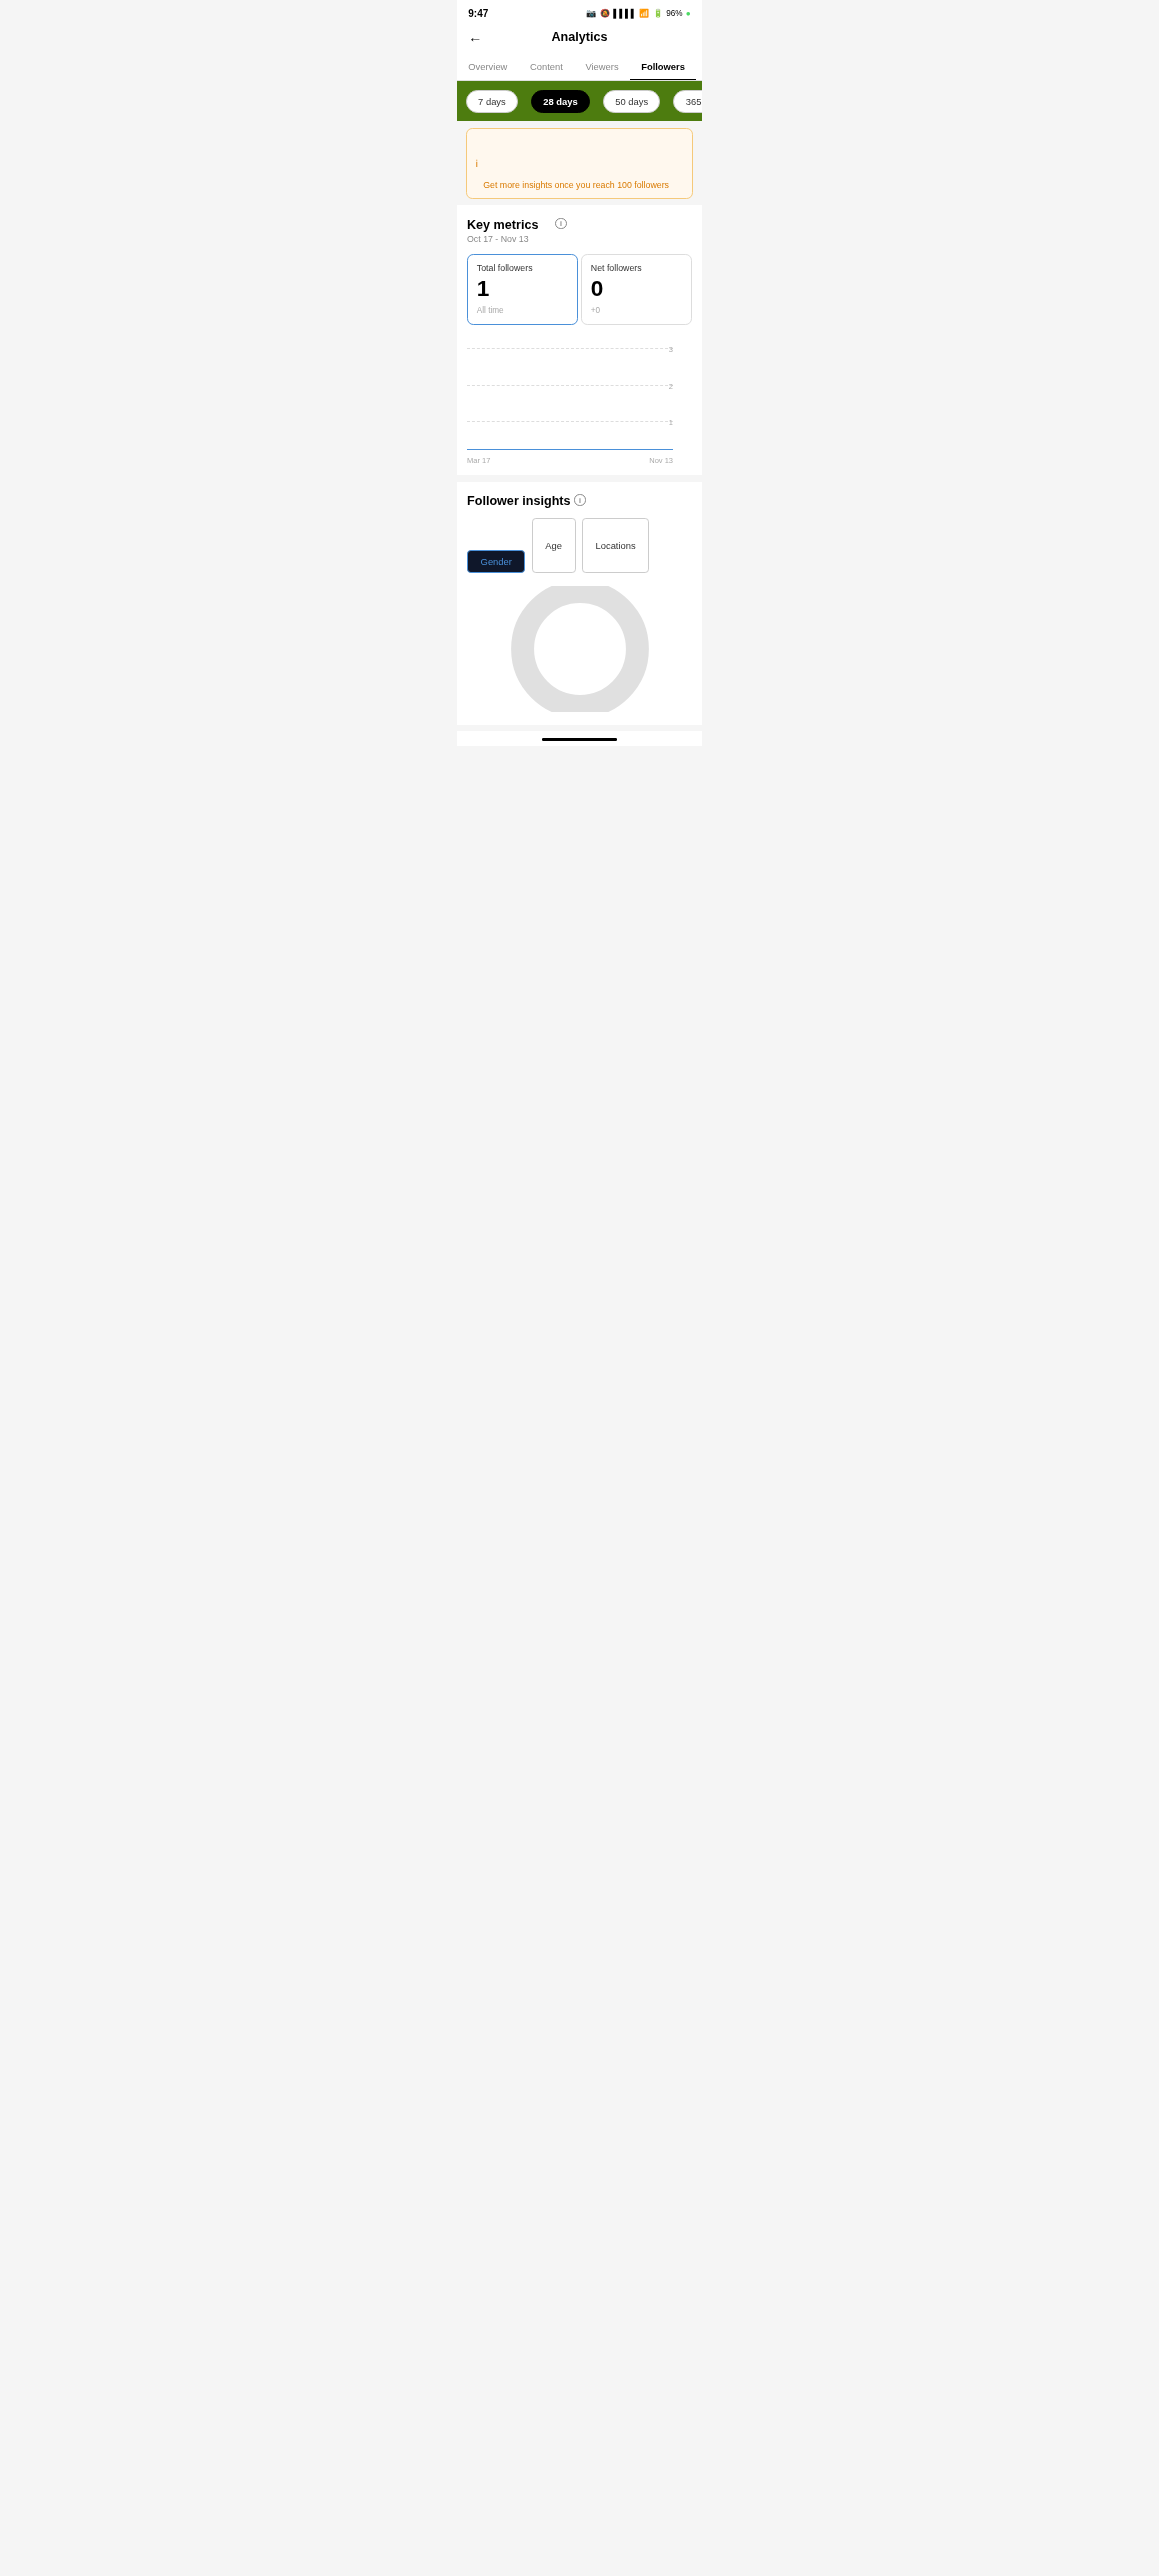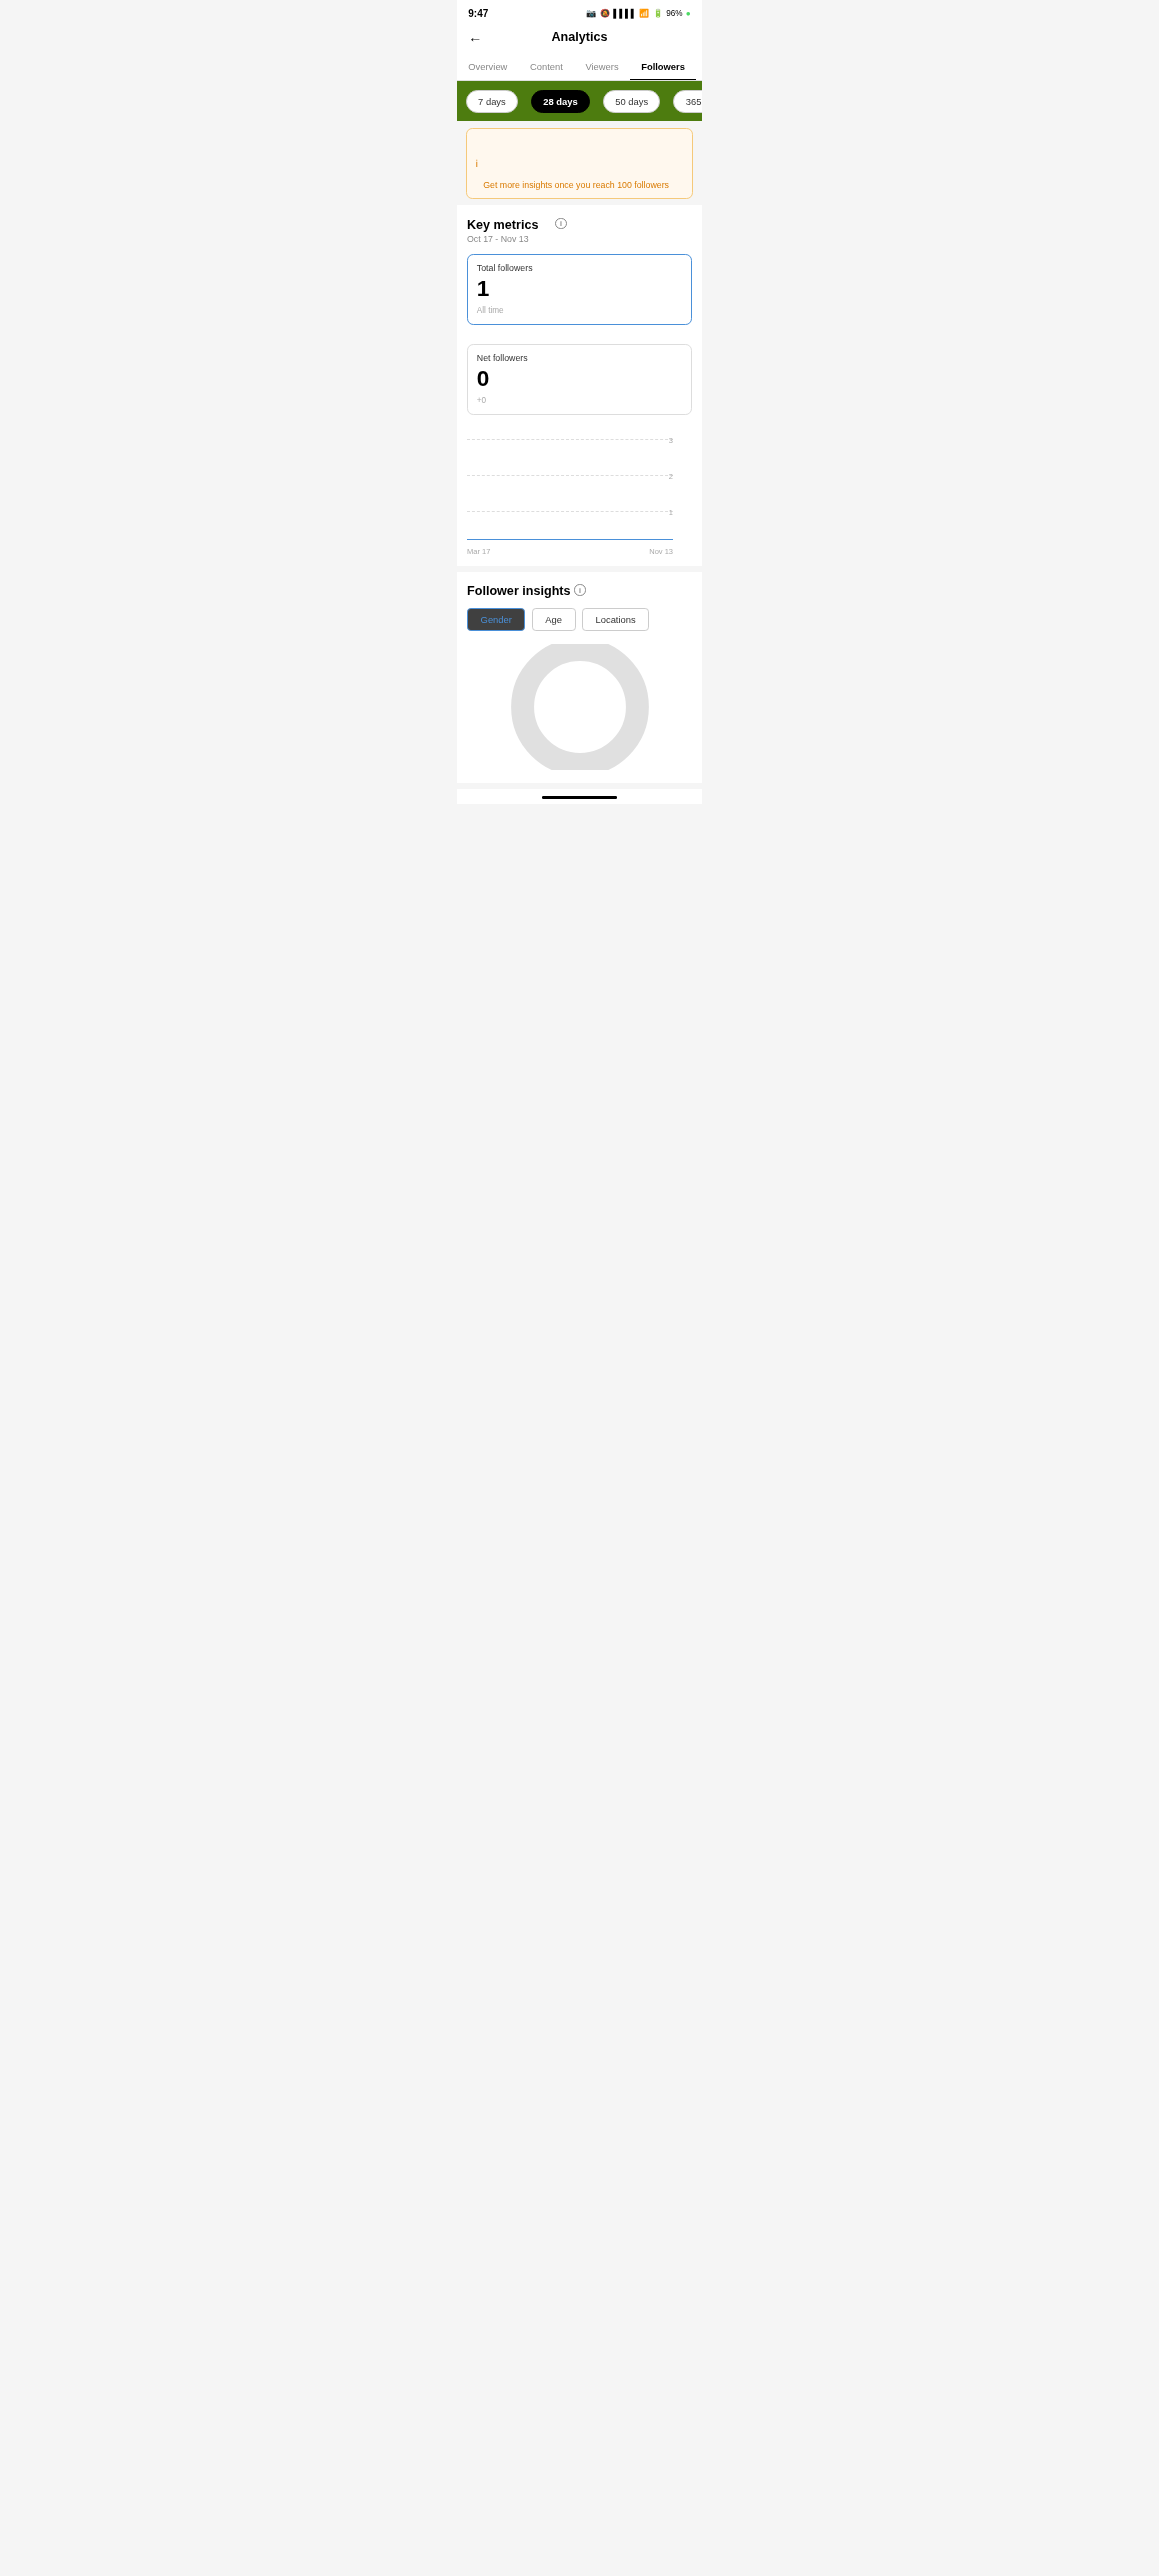--- a/index.html
+++ b/index.html
@@ -154,23 +154,22 @@
     .section-subtitle {
       font-size: 8.8px;
       color: #888;
       margin-top: 1.9px;
       margin-bottom: 10px;
     }
 
     
     .metrics-row {
       display: flex;
-      gap: 19px;
+      gap: 3px;
       margin-bottom: 12.6px;
-      flex-direction: column;
     }
     .metric-card {
       flex: 1;
       border: 0.9px solid #ddd;
       border-radius: 6.3px;
       padding: 8.8px 8.8px 8.8px;
     }
     .metric-card.selected {
       border-color: #4a90d9;
       border-width: 1.3px;
@@ -273,21 +272,22 @@
       border-radius: 3.8px;
       border: 0.9px solid #ccc;
       font-size: 9.4px;
       color: #333;
       cursor: pointer;
       background: #fff;
     }
     .insights-tab.active {
       border-color: #4a90d9;
       color: #4a90d9;
-      background: #404040;
+      background: #0f172a;
+      margin-top: 32px;
     }
 
     
     .donut-container {
       display: flex;
       justify-content: center;
       align-items: center;
       height: 126px;
       overflow: hidden;
     }

